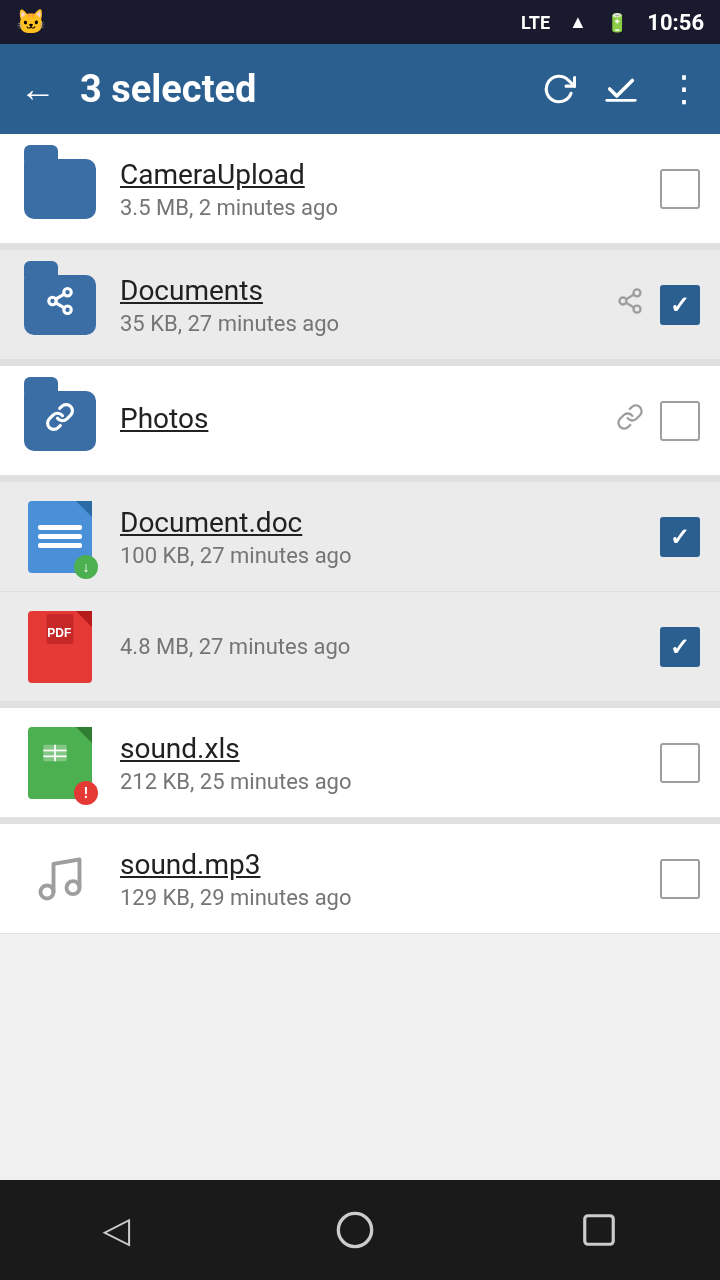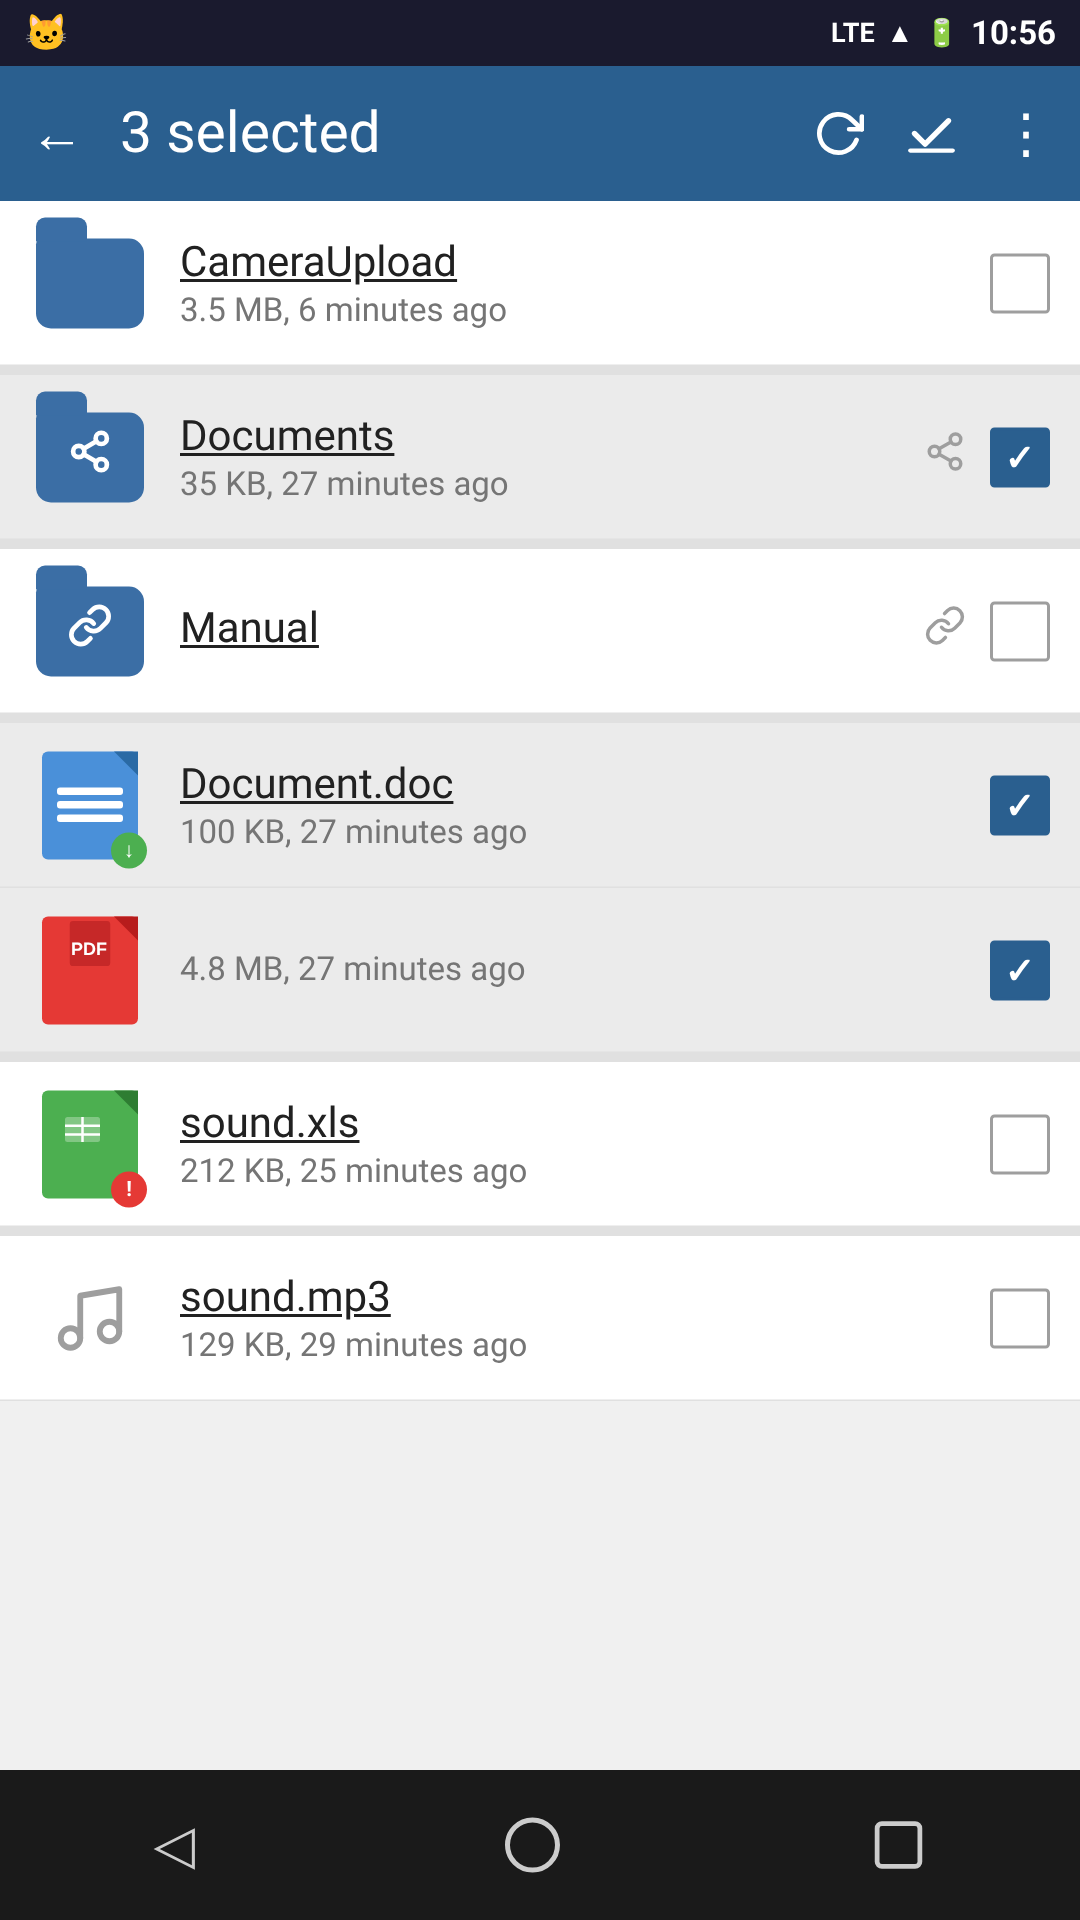--- a/index.html
+++ b/index.html
@@ -19,21 +19,21 @@
       height: 44px;
       display: flex;
       align-items: center;
       justify-content: space-between;
       padding: 0 16px;
       color: white;
       font-size: 22px;
       flex-shrink: 0;
     }
     .status-bar-left { display: flex; align-items: center; gap: 8px; }
-    .status-bar-right { display: flex; align-items: center; gap: 8px; font-size: 22px; font-weight: bold; }
+    .status-bar-right { display: flex; align-items: center; gap: 19px; font-size: 22px; font-weight: bold; }
     .status-icon { font-size: 18px; }
 
     
     .action-bar {
       background: #2a5f8f;
       height: 90px;
       display: flex;
       align-items: center;
       padding: 0 20px;
       flex-shrink: 0;
@@ -41,21 +41,21 @@
     .action-bar-back {
       color: white;
       font-size: 36px;
       cursor: pointer;
       margin-right: 24px;
       line-height: 1;
     }
     .action-bar-title {
       color: white;
       font-size: 38px;
-      font-weight: 400;
+      font-weight: 700;
       flex: 1;
     }
     .action-bar-icons {
       display: flex;
       align-items: center;
       gap: 28px;
     }
     .action-bar-icon {
       color: white;
       font-size: 32px;
@@ -406,21 +406,21 @@
 </div>
 
 <div class="file-list">
 
   <div class="file-item">
     <div class="file-icon-wrap">
       <div class="folder-icon"></div>
     </div>
     <div class="file-info">
       <div class="file-name">CameraUpload</div>
-      <div class="file-meta">3.5 MB, 6 minutes ago</div>
+      <div class="file-meta">3.5 MB, 2 minutes ago</div>
     </div>
     <div class="file-actions">
       <div class="checkbox"></div>
     </div>
   </div>
 
   <div class="section-divider"></div>
 
   <div class="file-item selected-bg">
     <div class="file-icon-wrap">
@@ -461,21 +461,21 @@
       <div class="folder-link-icon">
         <span class="folder-link-inner">
           <svg width="30" height="30" viewBox="0 0 24 24" fill="none" stroke="white" stroke-width="2.5" stroke-linecap="round" stroke-linejoin="round">
             <path d="M10 13a5 5 0 0 0 7.54.54l3-3a5 5 0 0 0-7.07-7.07l-1.72 1.71"></path>
             <path d="M14 11a5 5 0 0 0-7.54-.54l-3 3a5 5 0 0 0 7.07 7.07l1.71-1.71"></path>
           </svg>
         </span>
       </div>
     </div>
     <div class="file-info">
-      <div class="file-name">Manual</div>
+      <div class="file-name">Photos</div>
     </div>
     <div class="file-actions">
       <span class="link-indicator">
         <svg width="28" height="28" viewBox="0 0 24 24" fill="none" stroke="#9e9e9e" stroke-width="2" stroke-linecap="round" stroke-linejoin="round">
           <path d="M10 13a5 5 0 0 0 7.54.54l3-3a5 5 0 0 0-7.07-7.07l-1.72 1.71"></path>
           <path d="M14 11a5 5 0 0 0-7.54-.54l-3 3a5 5 0 0 0 7.07 7.07l1.71-1.71"></path>
         </svg>
       </span>
       <div class="checkbox"></div>
     </div>

